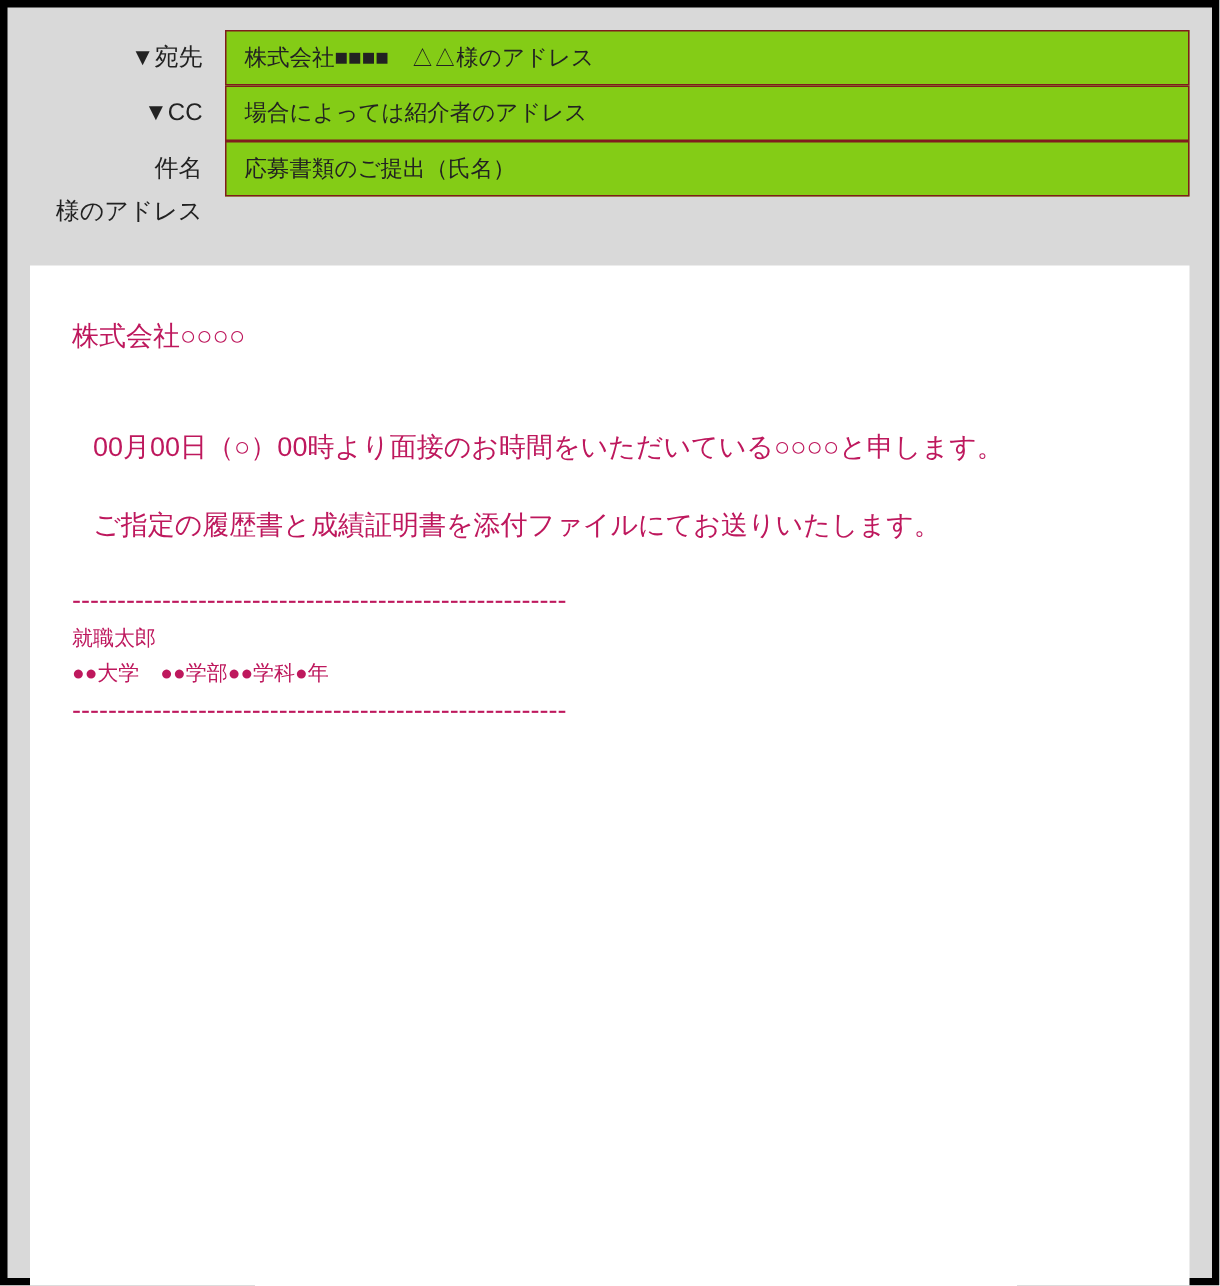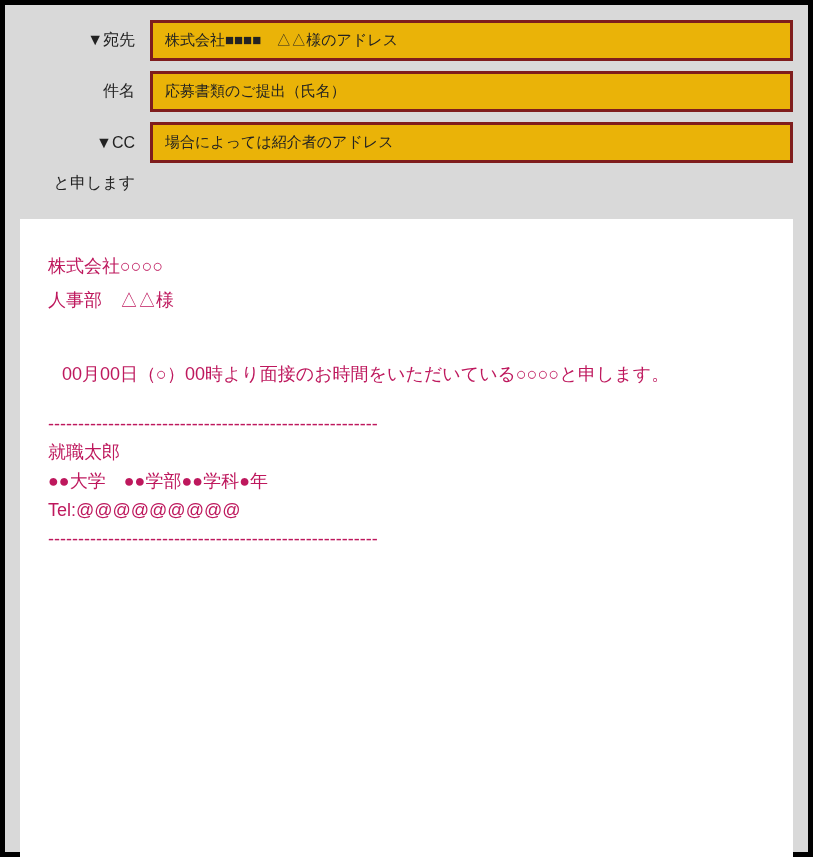--- a/index.html
+++ b/index.html
@@ -12,96 +12,94 @@
     .outer-frame {
       border: 5px solid #000;
       background: #d9d9d9;
       padding: 15px;
       width: 813px;
       height: 857px;
     }
     .header-rows {
       display: flex;
       flex-direction: column;
-      gap: 10px;
       margin-bottom: 25px;
     }
     .header-row {
       display: flex;
       align-items: center;
       gap: 10px;
     }
     .field-label {
       width: 120px;
       text-align: right;
       font-size: 16px;
       color: #222;
       padding-right: 5px;
     }
     .field-value {
       flex: 1;
-      background: #eab308;
-      border: 3px solid #7f1d1d;
+      background: #84cc16;
+      border: 1px solid #7f1d1d;
       padding: 8px 12px;
       font-size: 15px;
       color: #222;
     }
     .body-panel {
       background: #fff;
       padding: 30px 28px;
       font-size: 18px;
       line-height: 1.9;
       color: #be185d;
       height: 742px;
     }
     .recipient-block { margin-bottom: 40px; }
     .body-text p { margin-bottom: 18px; margin-left: 14px; }
     .signature-block { margin-top: 5px; }
-    .sig-line { font-size: 18px; line-height: 1.6; }
+    .sig-line { font-size: 14px; line-height: 1.6; }
     .dashline {
       font-size: 18px;
       line-height: 1.6;
       letter-spacing: 0;
       white-space: nowrap;
       overflow: hidden;
     }
   </style>
 </head>
 <body>
 
 <div class="outer-frame">
 
   <div class="header-rows">
     <div class="header-row">
       <div class="field-label">▼宛先</div>
       <div class="field-value">株式会社■■■■　△△様のアドレス</div>
     </div>
     <div class="header-row">
+      <div class="field-label">▼CC</div>
+      <div class="field-value">場合によっては紹介者のアドレス</div>
+    </div>
+    <div class="header-row">
       <div class="field-label">件名</div>
       <div class="field-value">応募書類のご提出（氏名）</div>
     </div>
     <div class="header-row">
-      <div class="field-label">▼CC</div>
-      <div class="field-value">場合によっては紹介者のアドレス</div>
-    </div>
-    <div class="header-row">
-      <div class="field-label">と申します</div>
+      <div class="field-label">様のアドレス</div>
     </div>
   </div>
 
   <div class="body-panel">
     <div class="recipient-block">
       <div>株式会社○○○○</div>
-      <div>人事部　△△様</div>
     </div>
     <div class="body-text">
       <p>00月00日（○）00時より面接のお時間をいただいている○○○○と申します。</p>
+      <p>ご指定の履歴書と成績証明書を添付ファイルにてお送りいたします。</p>
     </div>
     <div class="signature-block">
       <div class="dashline">-------------------------------------------------------</div>
       <div class="sig-line">就職太郎</div>
       <div class="sig-line">●●大学　●●学部●●学科●年</div>
-      <div class="sig-line">Tel:@@@@@@@@@</div>
       <div class="dashline">-------------------------------------------------------</div>
     </div>
   </div>
 
 </div>
 
 </body></html>

